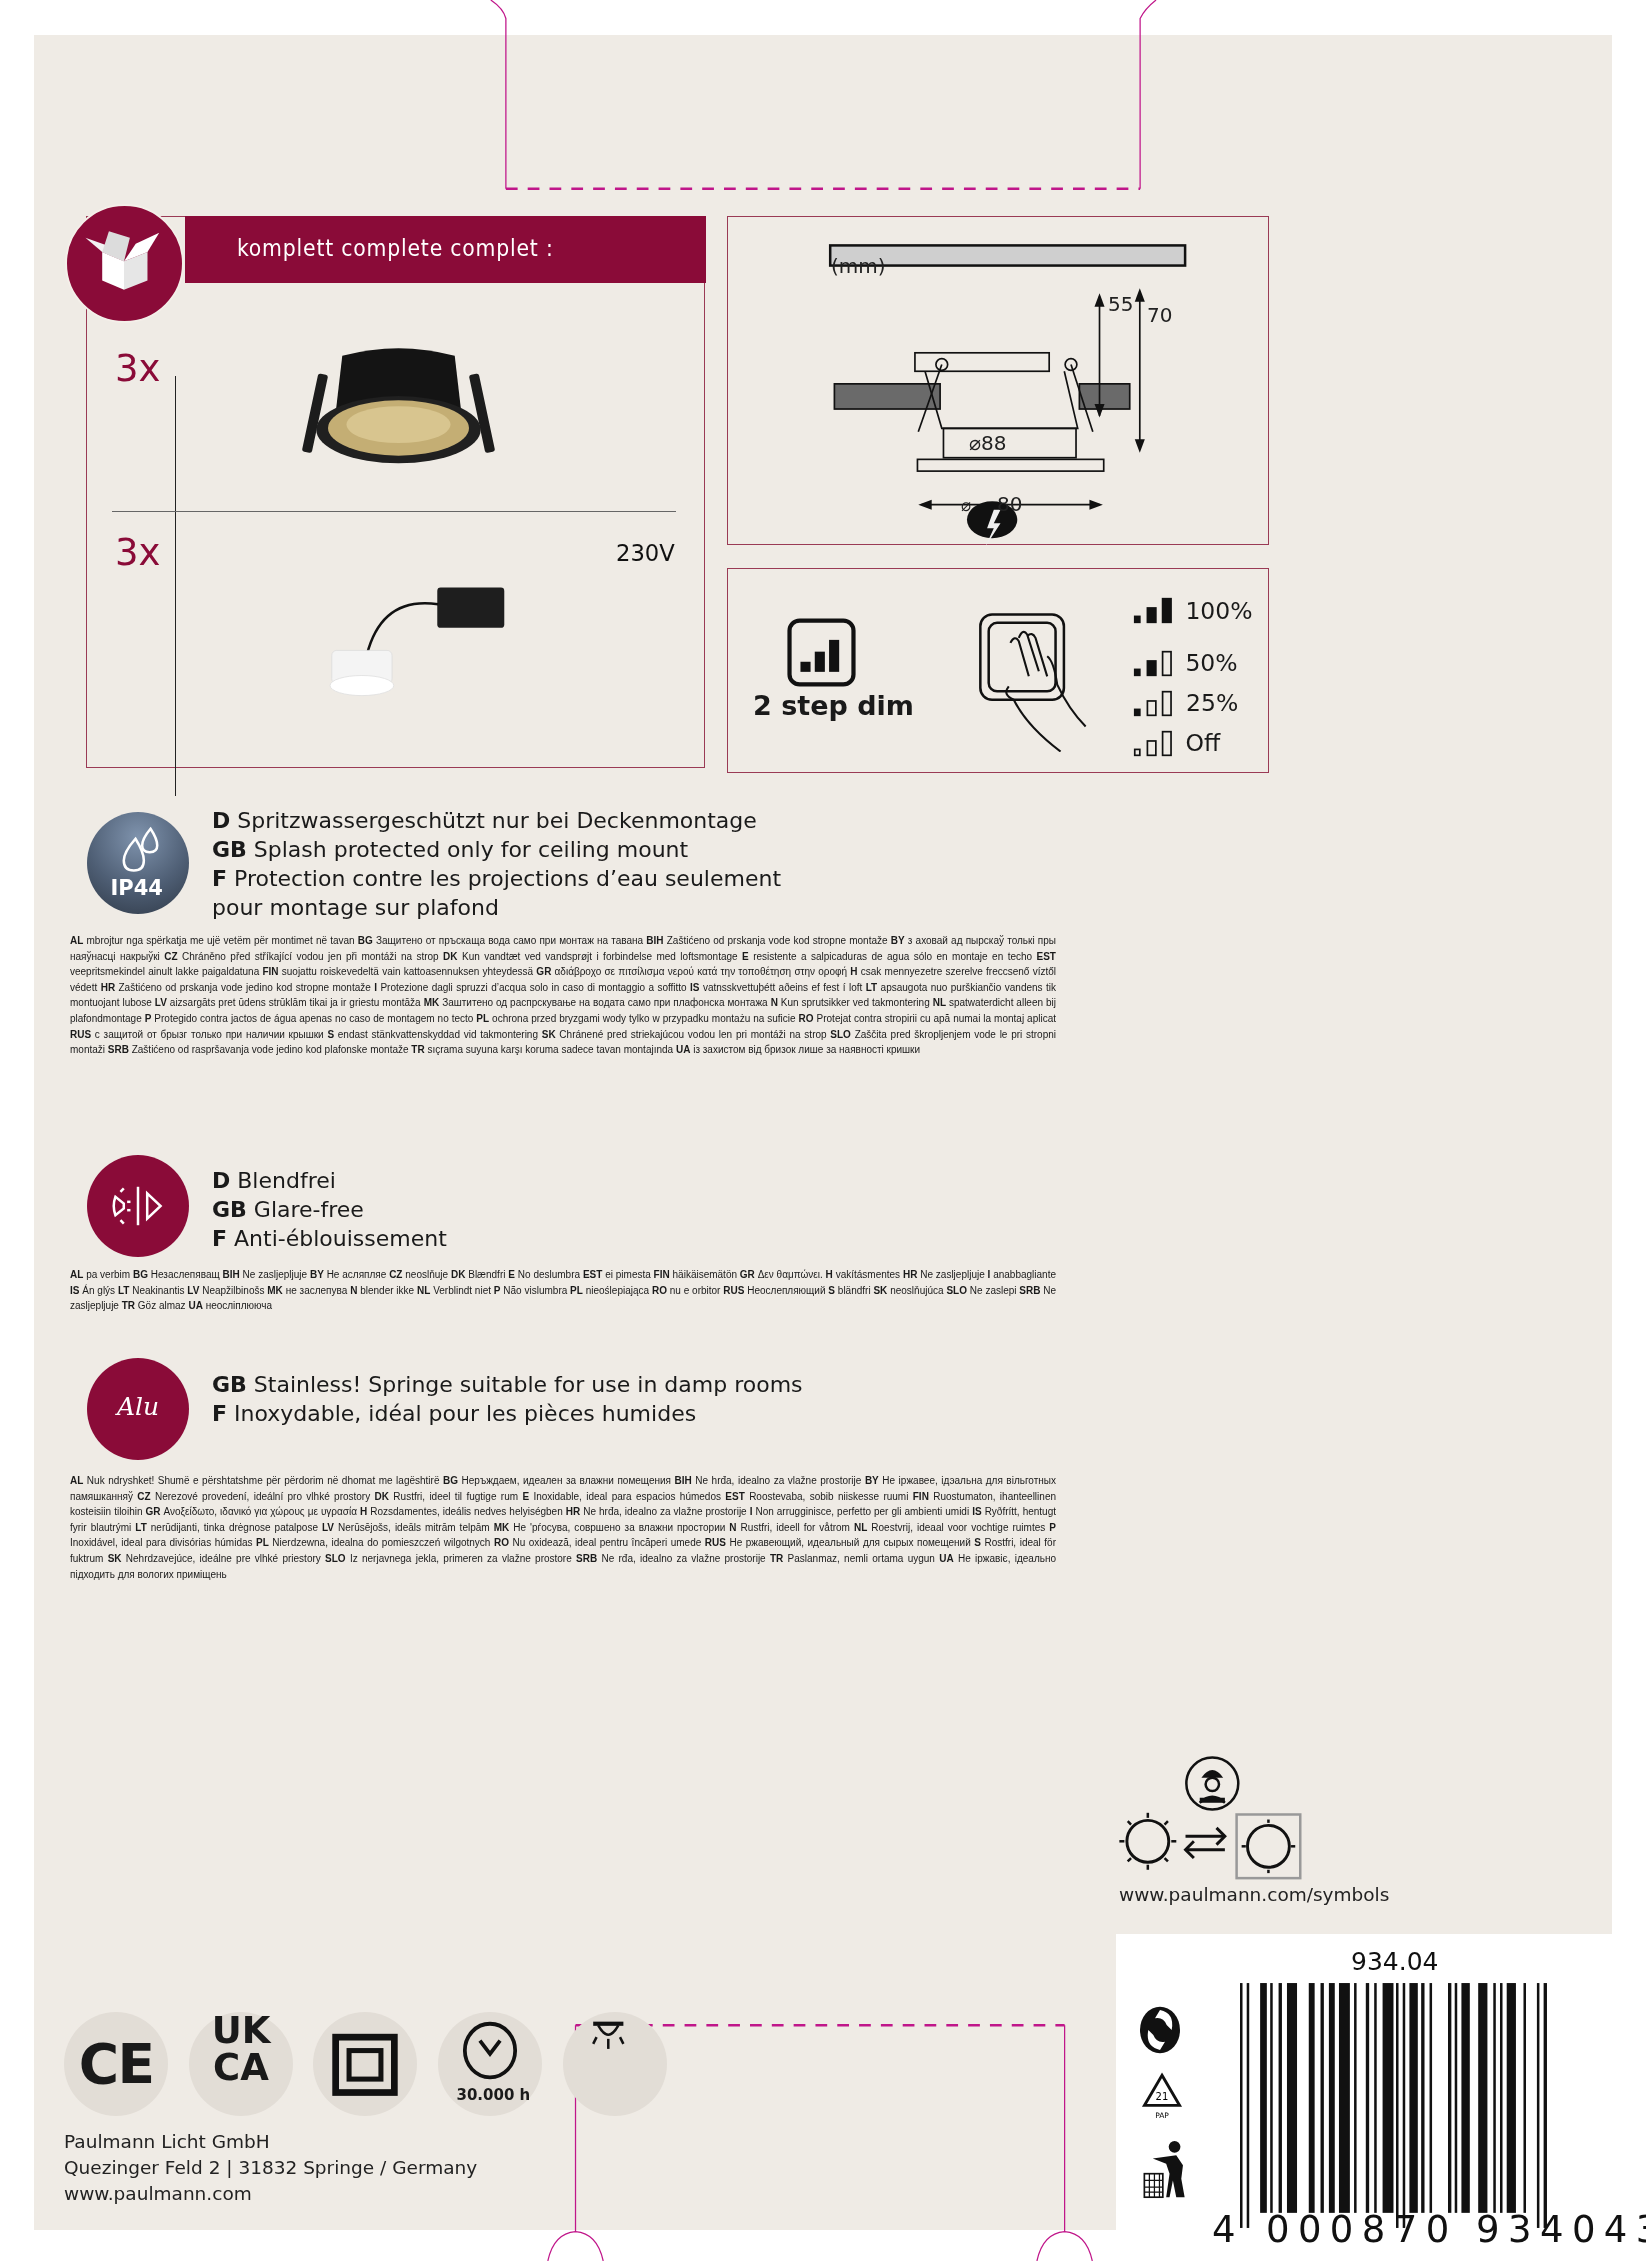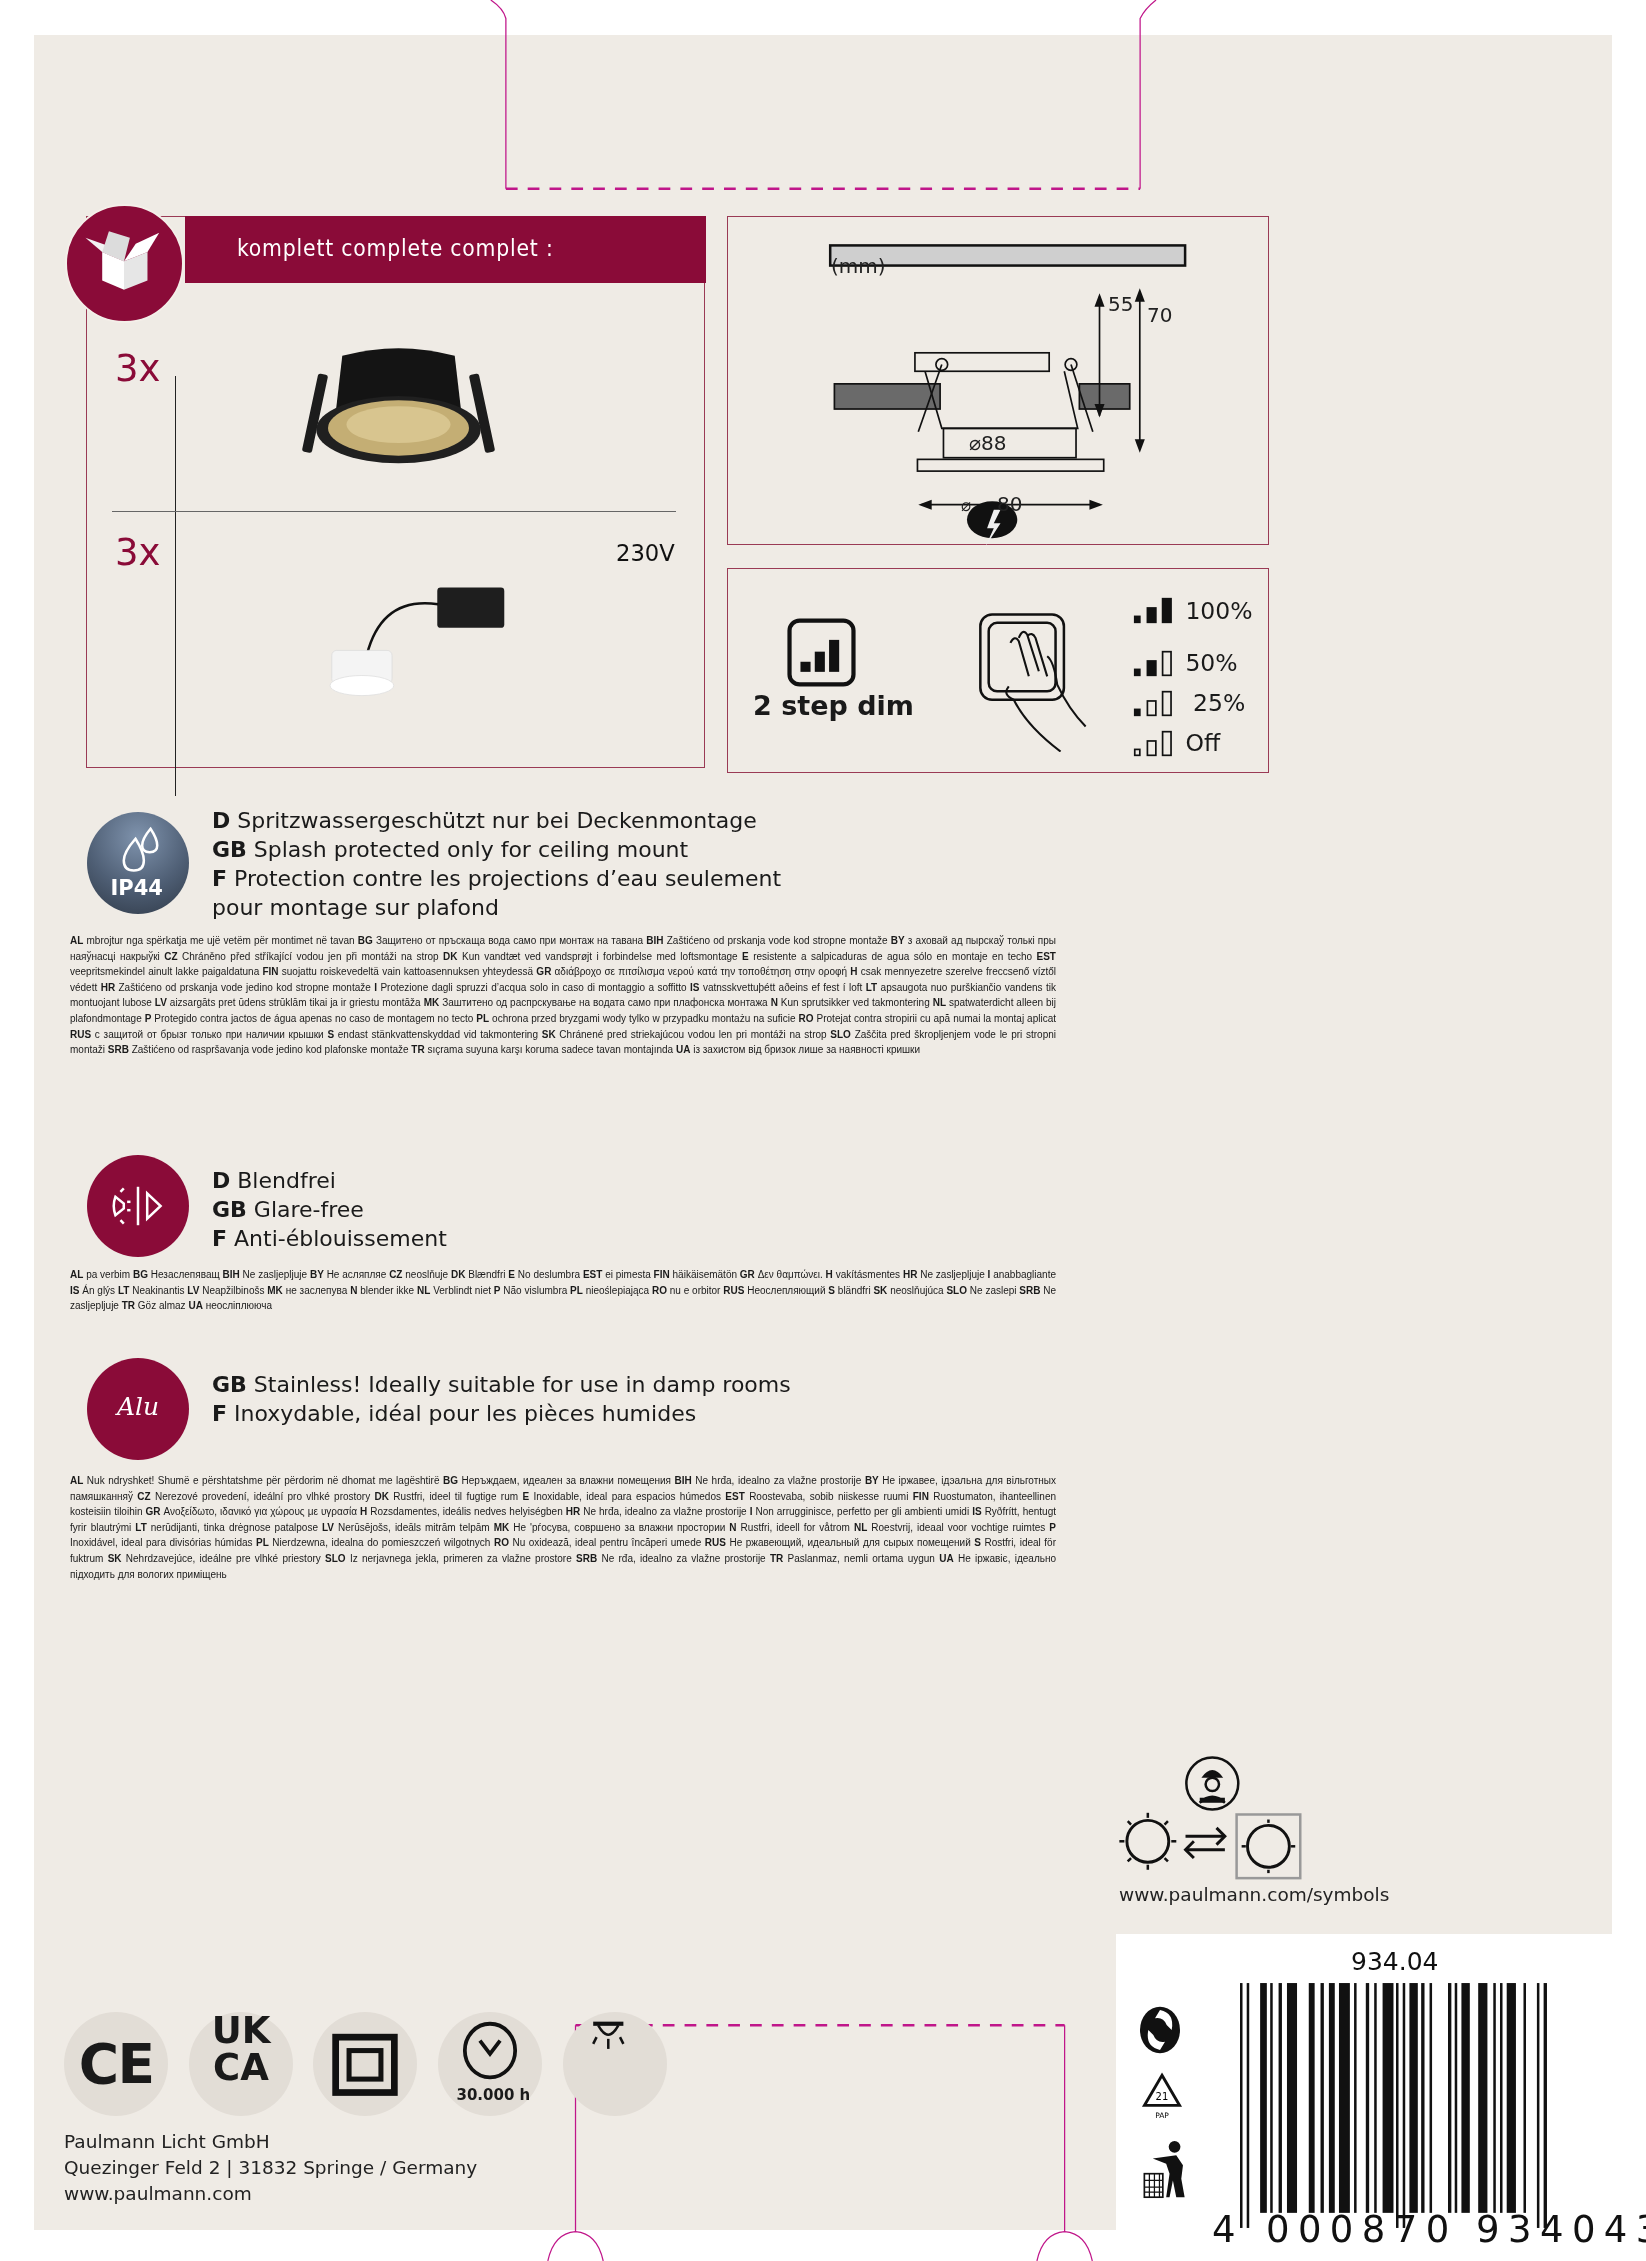--- a/index.html
+++ b/index.html
@@ -156,21 +156,21 @@
         <rect x="35" y="2" width="10" height="28" fill="none" stroke="#111" stroke-width="2"></rect>
       </svg>
     <span class="step-pct" style="margin-left:8.4px">50%</span>
   </div>
   <div style="display:flex;align-items:flex-end;height:40px">
     <svg width="44" height="27" viewBox="0 0 52 32">
         <rect x="1" y="22" width="8" height="9" fill="#111"></rect>
         <rect x="17" y="13" width="10" height="17" fill="none" stroke="#111" stroke-width="2"></rect>
         <rect x="35" y="2" width="10" height="28" fill="none" stroke="#111" stroke-width="2"></rect>
       </svg>
-    <span class="step-pct" style="margin-left:16px">25%</span>
+    <span class="step-pct" style="margin-left:9px">25%</span>
   </div>
   <div style="display:flex;align-items:flex-end;height:40px">
     <svg width="44" height="27" viewBox="0 0 52 32">
         <rect x="2" y="23" width="6" height="7" fill="none" stroke="#111" stroke-width="2"></rect>
         <rect x="17" y="13" width="10" height="17" fill="none" stroke="#111" stroke-width="2"></rect>
         <rect x="35" y="2" width="10" height="28" fill="none" stroke="#111" stroke-width="2"></rect>
       </svg>
     <span class="step-pct" style="margin-left:8.4px">Off</span>
   </div>
 </div>
@@ -205,21 +205,21 @@
   <div class="feat-line"><b>D</b> <span>Blendfrei</span></div>
   <div class="feat-line"><b>GB</b> <span>Glare-free</span></div>
   <div class="feat-line"><b>F</b> <span>Anti-éblouissement</span></div>
 </div>
 <div class="abs small-text" style="top:1267px"><b>AL</b> pa verbim  <b>BG</b> Незаслепяващ <b>BIH</b> Ne zasljepljuje <b>BY</b> Не асляпляе <b>CZ</b> neoslňuje <b>DK</b> Blændfri <b>E</b> No deslumbra <b>EST</b> ei pimesta <b>FIN</b> häikäisemätön <b>GR</b> Δεν θαμπώνει. <b>H</b> vakításmentes <b>HR</b> Ne zasljepljuje <b>I</b> anabbagliante <b>IS</b> Án glýs <b>LT</b> Neakinantis <b>LV</b> Neapžilbinošs <b>MK</b> не заслепува <b>N</b> blender ikke <b>NL</b> Verblindt niet <b>P</b> Não vislumbra <b>PL</b> nieoślepiająca <b>RO</b> nu e orbitor <b>RUS</b> Неослепляющий <b>S</b> bländfri <b>SK</b> neoslňujúca <b>SLO</b> Ne zaslepi <b>SRB</b> Ne zasljepljuje <b>TR</b> Göz almaz <b>UA</b>  неосліплююча</div>
 
 <div class="abs feat-circle" style="left:87px;top:1358px;background:#8a0b38">
   <div class="abs" style="left:30px;top:34px;color:#fff;font-size:25px;font-family:'DejaVu Serif',serif;font-style:italic">Alu</div>
 </div>
 <div class="abs" style="left:212px;top:1370px">
-  <div class="feat-line"><b>GB</b> <span>Stainless! Ideally suitable for use in damp rooms</span></div>
+  <div class="feat-line"><b>GB</b> <span>Stainless! Springe suitable for use in damp rooms</span></div>
   <div class="feat-line"><b>F</b> <span>Inoxydable, idéal pour les pièces humides</span></div>
 </div>
 <div class="abs small-text" style="top:1473px"><b>AL</b> Nuk ndryshket! Shumë e përshtatshme për përdorim në dhomat me lagështirë <b>BG</b> Неръждаем, идеален за влажни помещения <b>BIH</b> Ne hrđa, idealno za vlažne prostorije <b>BY</b> Не іржавее, ідэальна для вільготных памяшканняў <b>CZ</b> Nerezové provedení, ideální pro vlhké prostory <b>DK</b> Rustfri, ideel til fugtige rum <b>E</b> Inoxidable, ideal para espacios húmedos <b>EST</b> Roostevaba, sobib niiskesse ruumi <b>FIN</b> Ruostumaton, ihanteellinen kosteisiin tiloihin <b>GR</b> Ανοξείδωτο, ιδανικό για χώρους με υγρασία <b>H</b> Rozsdamentes, ideális nedves helyiségben <b>HR</b> Ne hrđa, idealno za vlažne prostorije <b>I</b> Non arrugginisce, perfetto per gli ambienti umidi <b>IS</b> Ryðfrítt, hentugt fyrir blautrými <b>LT</b> nerūdijanti, tinka drėgnose patalpose <b>LV</b> Nerūsējošs, ideāls mitrām telpām <b>MK</b> Не 'рѓосува, совршено за влажни простории <b>N</b> Rustfri, ideell for våtrom <b>NL</b> Roestvrij, ideaal voor vochtige ruimtes <b>P</b> Inoxidável, ideal para divisórias húmidas <b>PL</b> Nierdzewna, idealna do pomieszczeń wilgotnych <b>RO</b> Nu oxidează, ideal pentru încăperi umede <b>RUS</b> Не ржавеющий, идеальный для сырых помещений <b>S</b> Rostfri, ideal för fuktrum <b>SK</b> Nehrdzavejúce, ideálne pre vlhké priestory <b>SLO</b> Iz nerjavnega jekla, primeren za vlažne prostore <b>SRB</b> Ne rđa, idealno za vlažne prostorije <b>TR</b> Paslanmaz, nemli ortama uygun <b>UA</b> Не іржавіє, ідеально підходить для вологих приміщень</div>
 
 <svg class="abs" style="left:1116px;top:1754px" width="201" height="126" viewBox="0 0 240 150">
   <g>
     <circle cx="115" cy="35" r="31" fill="none" stroke="#111" stroke-width="3"></circle>
     <path d="M102 28 Q115 10 128 28 Z" fill="#111"></path>
     <circle cx="115" cy="36" r="8" fill="none" stroke="#111" stroke-width="3"></circle>
     <path d="M100 58 Q115 44 130 58" fill="none" stroke="#111" stroke-width="3"></path>

